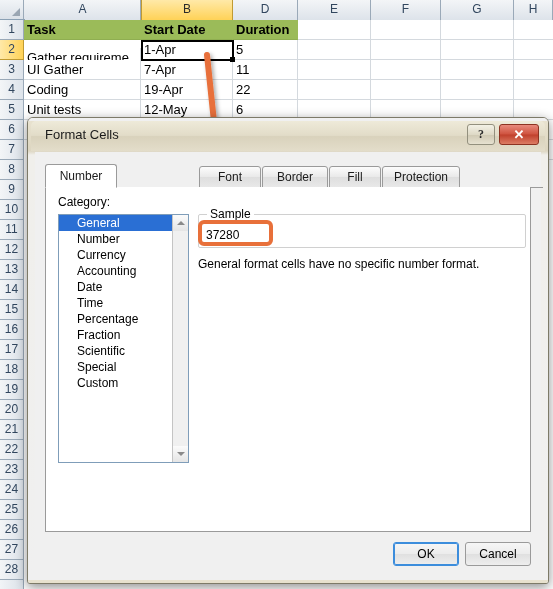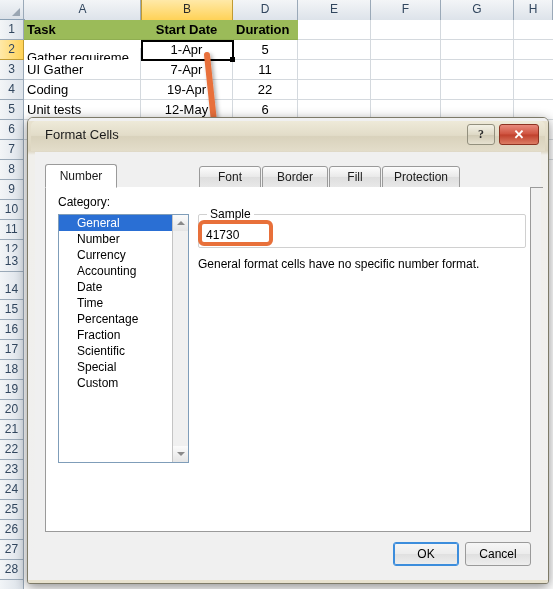--- a/index.html
+++ b/index.html
@@ -74,21 +74,21 @@
     position: absolute;
     height: 20px; line-height: 19px;
     border-right: 1px solid #d4d9de;
     border-bottom: 1px solid #d4d9de;
     font-size: 13px; color: #000;
     padding: 0 3px;
     overflow: hidden; white-space: nowrap;
     background: #ffffff;
   }
   .cell.hdr { background: #9BBB59; font-weight: bold; font-size: 13px; border-right-color:#9BBB59; border-bottom-color:#8fae51;}
-  .cell.r { text-align: center; }
+  .cell.r { text-align: left; }
   .cell.noborder { border-right: none; }
 
   .selbox {
     position: absolute;
     border: 2px solid #000;
     pointer-events: none;
   }
   .fillhandle {
     position: absolute;
     width: 5px; height: 5px; background: #000;
@@ -280,21 +280,21 @@
     <div class="rh" style="top:40px;">3</div>
     <div class="rh" style="top:60px;">4</div>
     <div class="rh" style="top:80px;">5</div>
     <div class="rh" style="top:100px;">6</div>
     <div class="rh" style="top:120px;">7</div>
     <div class="rh" style="top:140px;">8</div>
     <div class="rh" style="top:160px;">9</div>
     <div class="rh" style="top:180px;">10</div>
     <div class="rh" style="top:200px;">11</div>
     <div class="rh" style="top:220px;">12</div>
-    <div class="rh" style="top:232px;">13</div>
+    <div class="rh" style="top:240px;">13</div>
     <div class="rh" style="top:260px;">14</div>
     <div class="rh" style="top:280px;">15</div>
     <div class="rh" style="top:300px;">16</div>
     <div class="rh" style="top:320px;">17</div>
     <div class="rh" style="top:340px;">18</div>
     <div class="rh" style="top:360px;">19</div>
     <div class="rh" style="top:380px;">20</div>
     <div class="rh" style="top:400px;">21</div>
     <div class="rh" style="top:420px;">22</div>
     <div class="rh" style="top:440px;">23</div>
@@ -420,21 +420,21 @@
               </div>
             <div class="lb-arrow down">
                 <i></i>
               </div>
           </div>
         </div>
 
         <div class="groupbox">
           <div class="group-legend">Sample</div>
         </div>
-        <div class="sample-value">41730</div>
+        <div class="sample-value">37280</div>
 
         <div class="desc">General format cells have no specific number format.</div>
 
         <div class="hl-box" style="left:152px; top:33px; width:75px; height:26px;"></div>
       </div>
 
       <div class="btnrow">
         <div class="dbtn focus" style="right:72px;">OK</div>
         <div class="dbtn" style="right:0px;">Cancel</div>
       </div>

